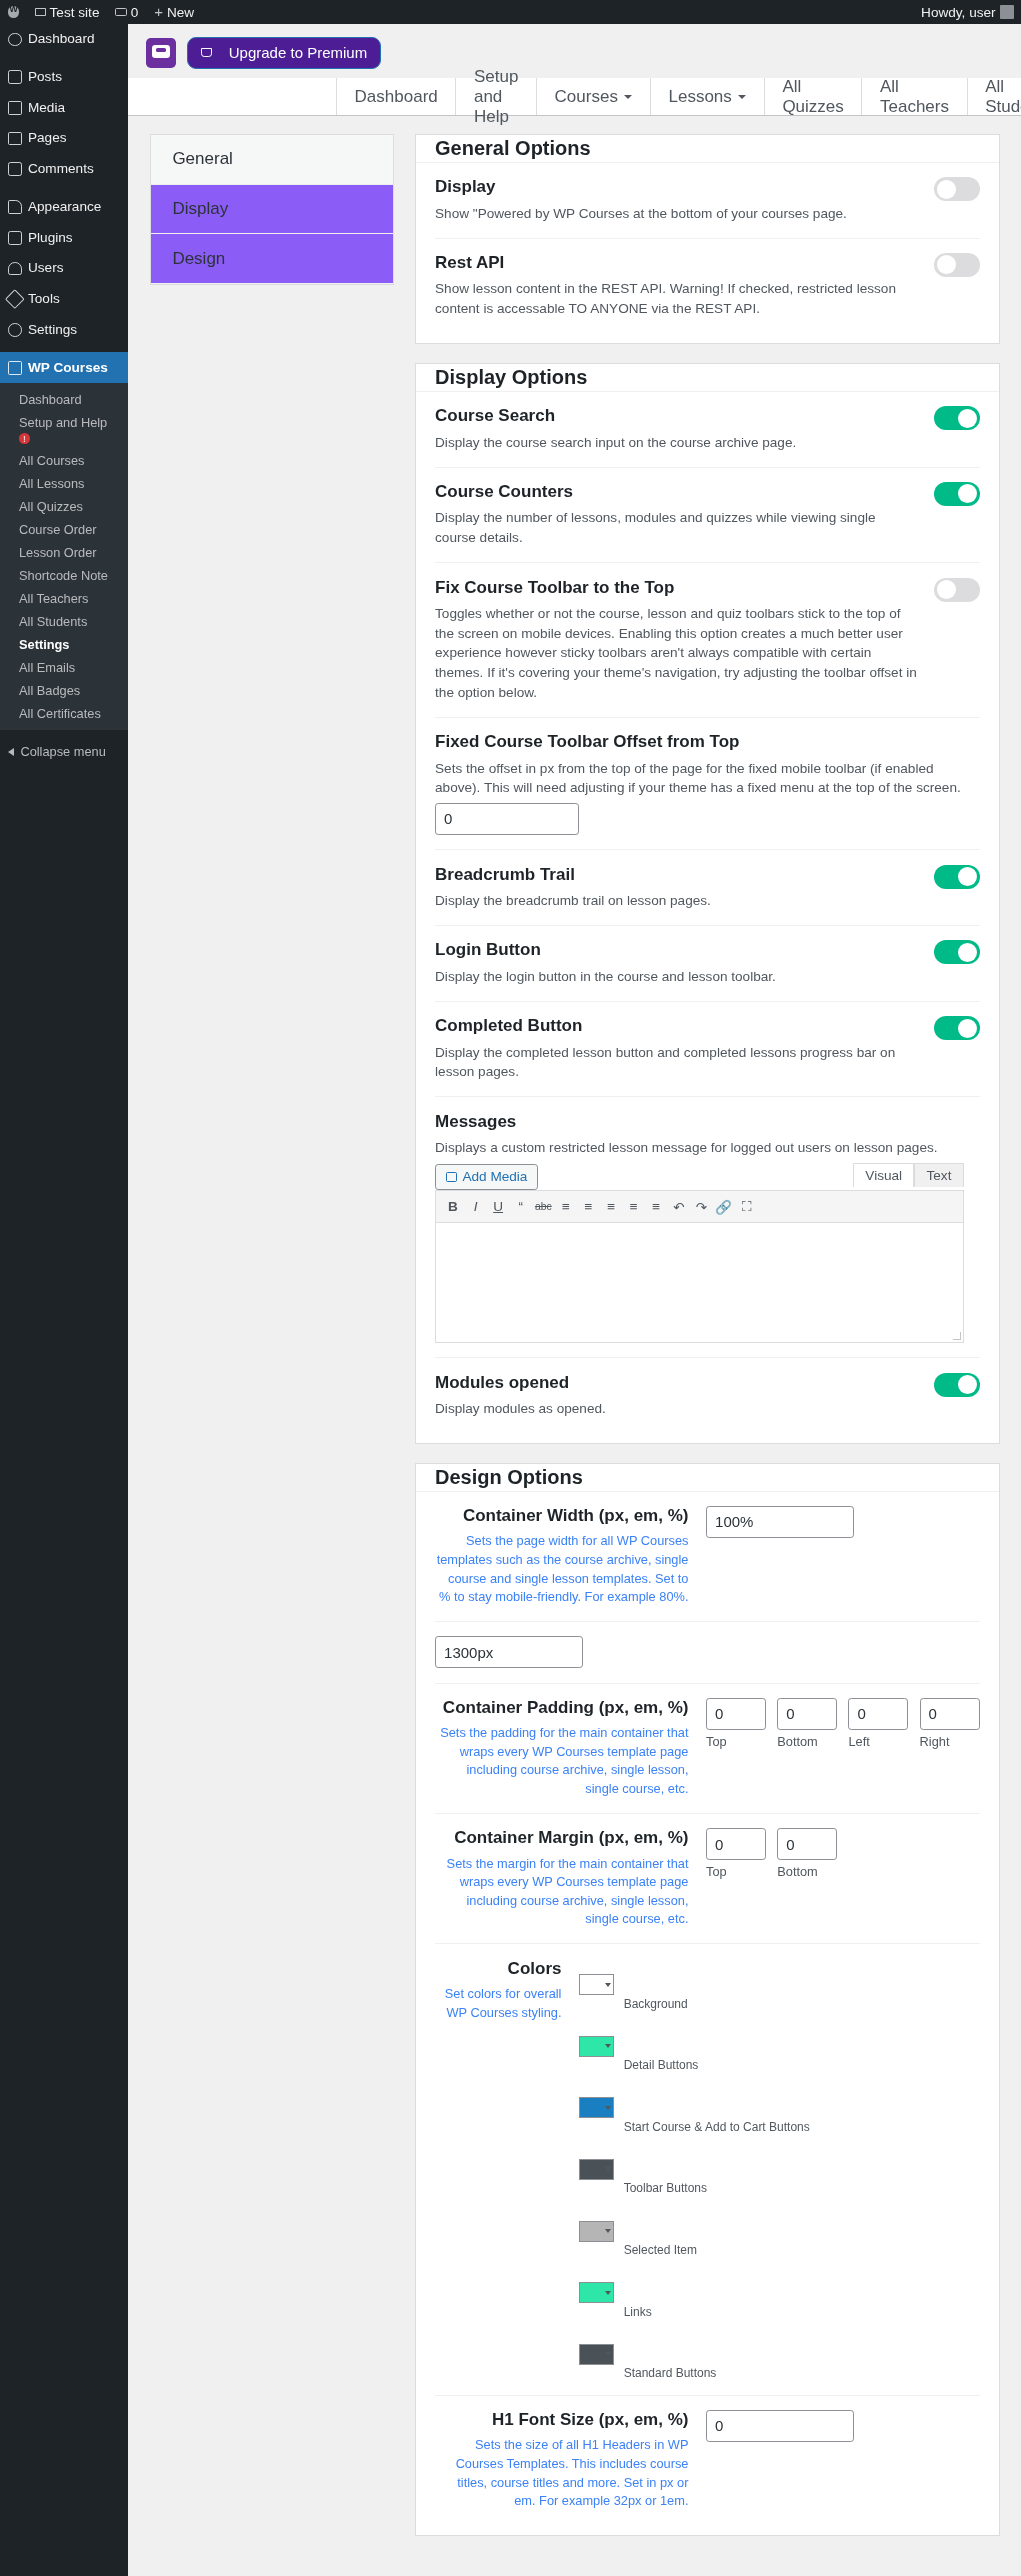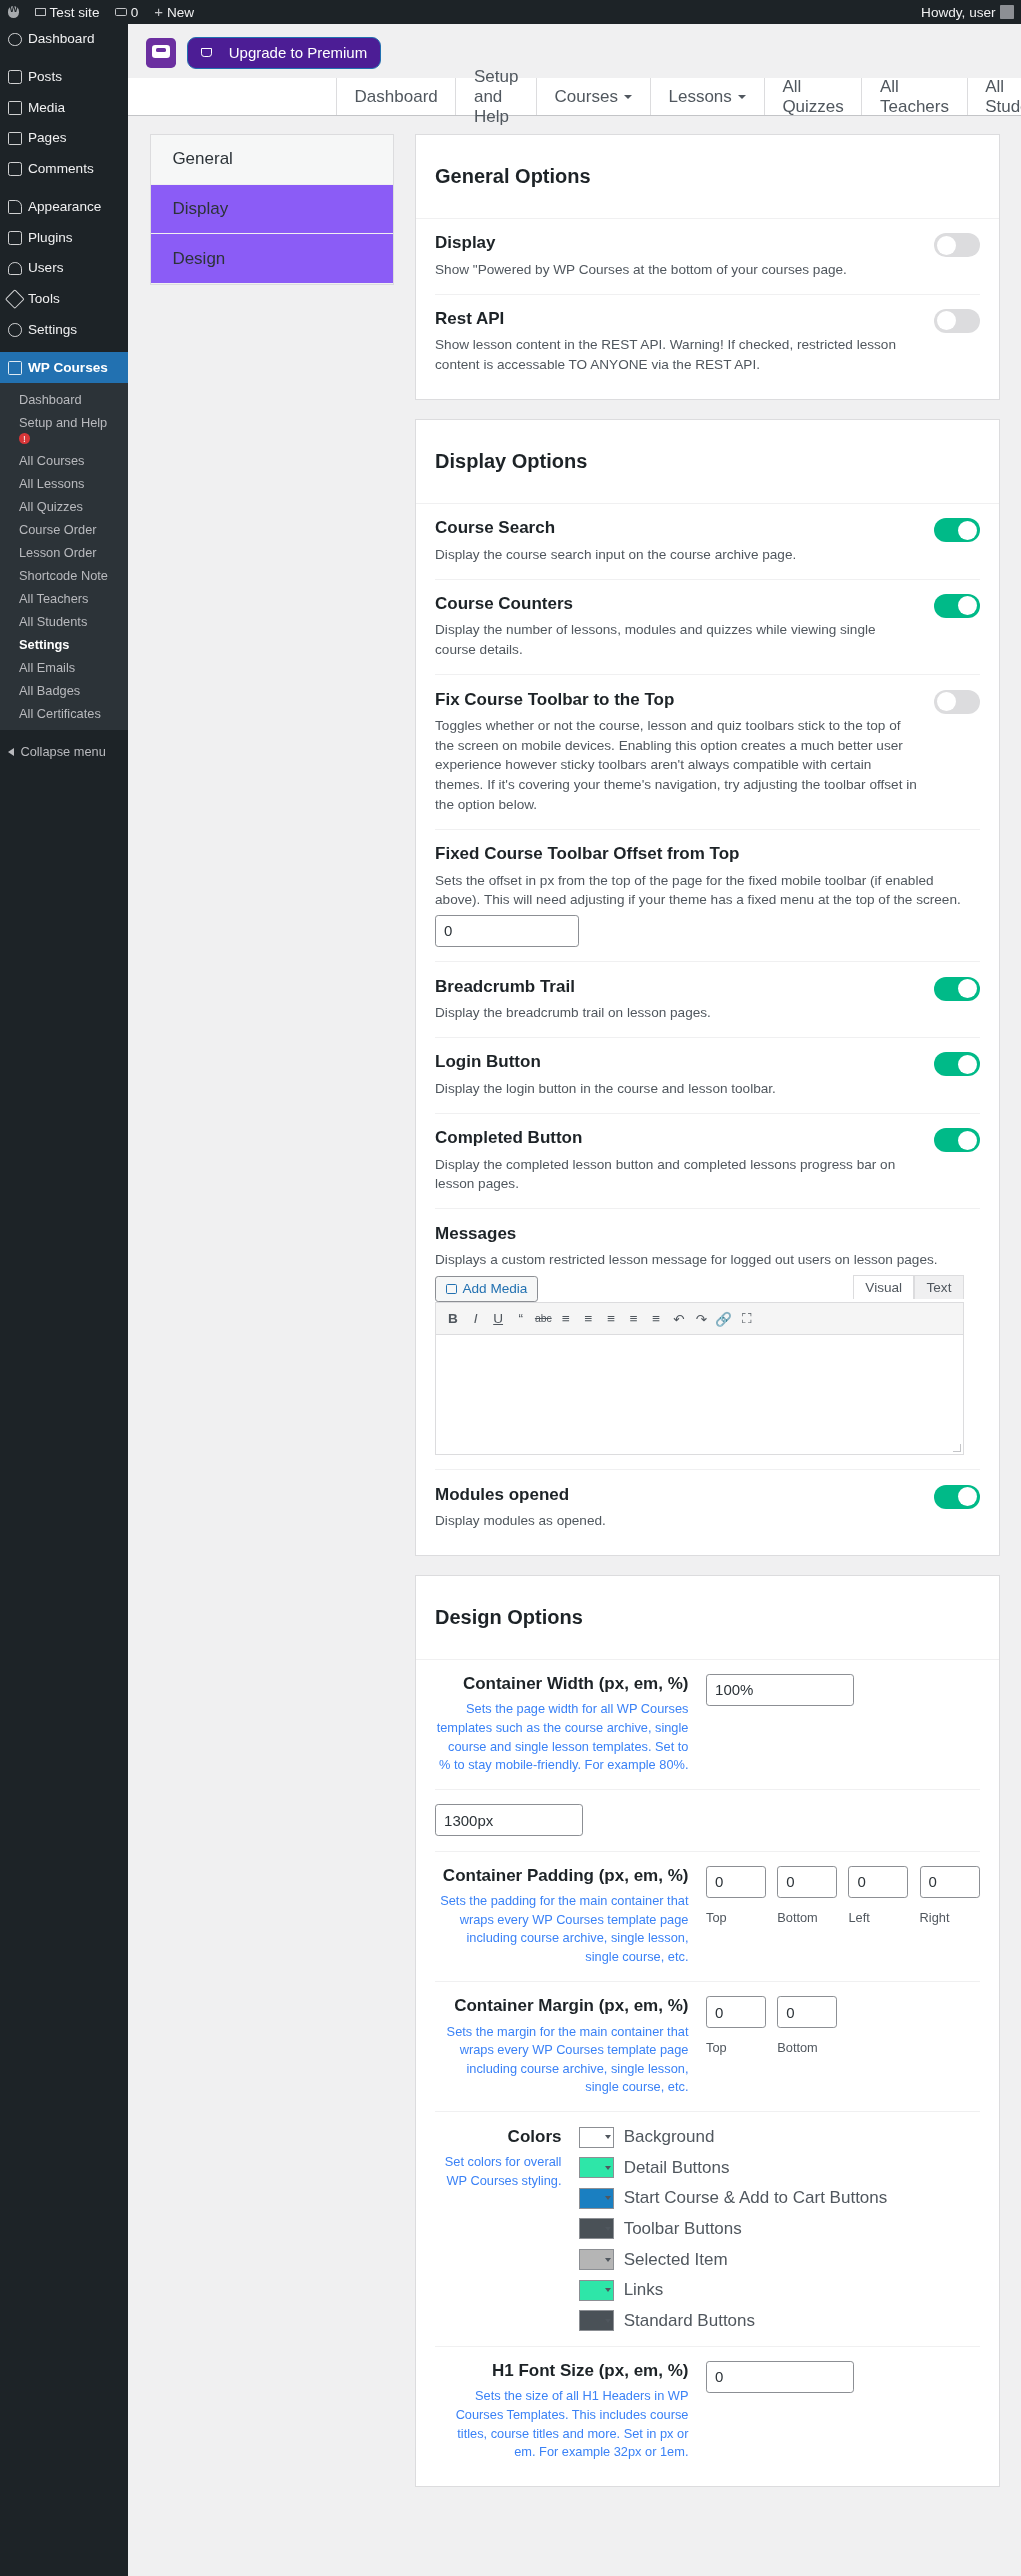--- a/index.html
+++ b/index.html
@@ -110,21 +110,21 @@
   }
   .side-nav .item { padding:14.4px 21px; font-size:17px; color:#2c3338; border-bottom:0.8px solid #f0f0f1; }
   .side-nav .item.active { background:#f6f7f7; }
 
   .panels { margin-left:21px; width:auto; flex:1; }
   .panel {
     background:#fff; border:0.8px solid #dcdcde; margin-bottom:19px;
   }
   .panel-title {
     font-size:20px; font-weight:700; color:#1d2327;
-    padding:30px 19px; border-bottom:0.8px solid #f0f0f1;
+    padding:2px 19px; border-bottom:0.8px solid #f0f0f1;
   }
   .panel-body { padding:0 19px 9.6px 19px; }
   .field {
     display:flex; padding:14.4px 0 14.4px 0; border-bottom:0.8px solid #f0f0f1;
   }
   .field:last-child { border-bottom:none; }
   .field .left { flex:1; padding-right:16px; }
   .field .label { font-size:17px; font-weight:700; color:#1d2327; margin-bottom:6.4px; }
   .field .desc { font-size:13.6px; color:#50575e; line-height:1.45; }
   .field .right { width:auto; display:flex; align-items:flex-start; }
@@ -165,30 +165,30 @@
   
   .drow { display:flex; padding:14.4px 0; border-bottom:0.8px solid #f0f0f1; }
   .drow:last-child { border-bottom:none; }
   .drow .dleft { width:271px; padding-right:17.6px;text-align:right; }
   .drow .dlabel { font-size:17px; font-weight:700; color:#1d2327; margin-bottom:6.4px; }
   .drow .ddesc { font-size:12.8px; color:#3b82f6; line-height:1.45; }
   .drow .dright { flex:1; }
   .minifields { display:flex; gap:11.2px; }
   .minifield { text-align:left; }
   .minifield input { width:60px; }
-  .minifield .cap { font-size:12.8px; color:#50575e; margin-top:12px; }
+  .minifield .cap { font-size:12.8px; color:#50575e; margin-top:4px; }
 
   .colors-list { display:flex; flex-direction:column; gap:9.6px; }
   .color-row { display:flex; align-items:center; gap:9.6px; }
   .swatch {
     width:35px; height:21px; border:0.8px solid #8c8f94; background:#fff;
     display:flex; align-items:center; justify-content:flex-end; padding-right:2.4px;
   }
   .swatch .car { width:0;height:0;border-left:3.2px solid transparent;border-right:3.2px solid transparent;border-top:4px solid #50575e; }
-  .color-row .cname { font-size:17px; color:#50575e; }
+  .color-row .cname { font-size:12px; color:#50575e;margin-top:38px; }
 </style>
 </head>
 <body>
 
 <div id="adminbar">
   <div class="ab-item">
     <span class="wp-logo-mark"></span>
   </div>
   <div class="ab-item">
     <span class="dash-ico ico-home"></span>

